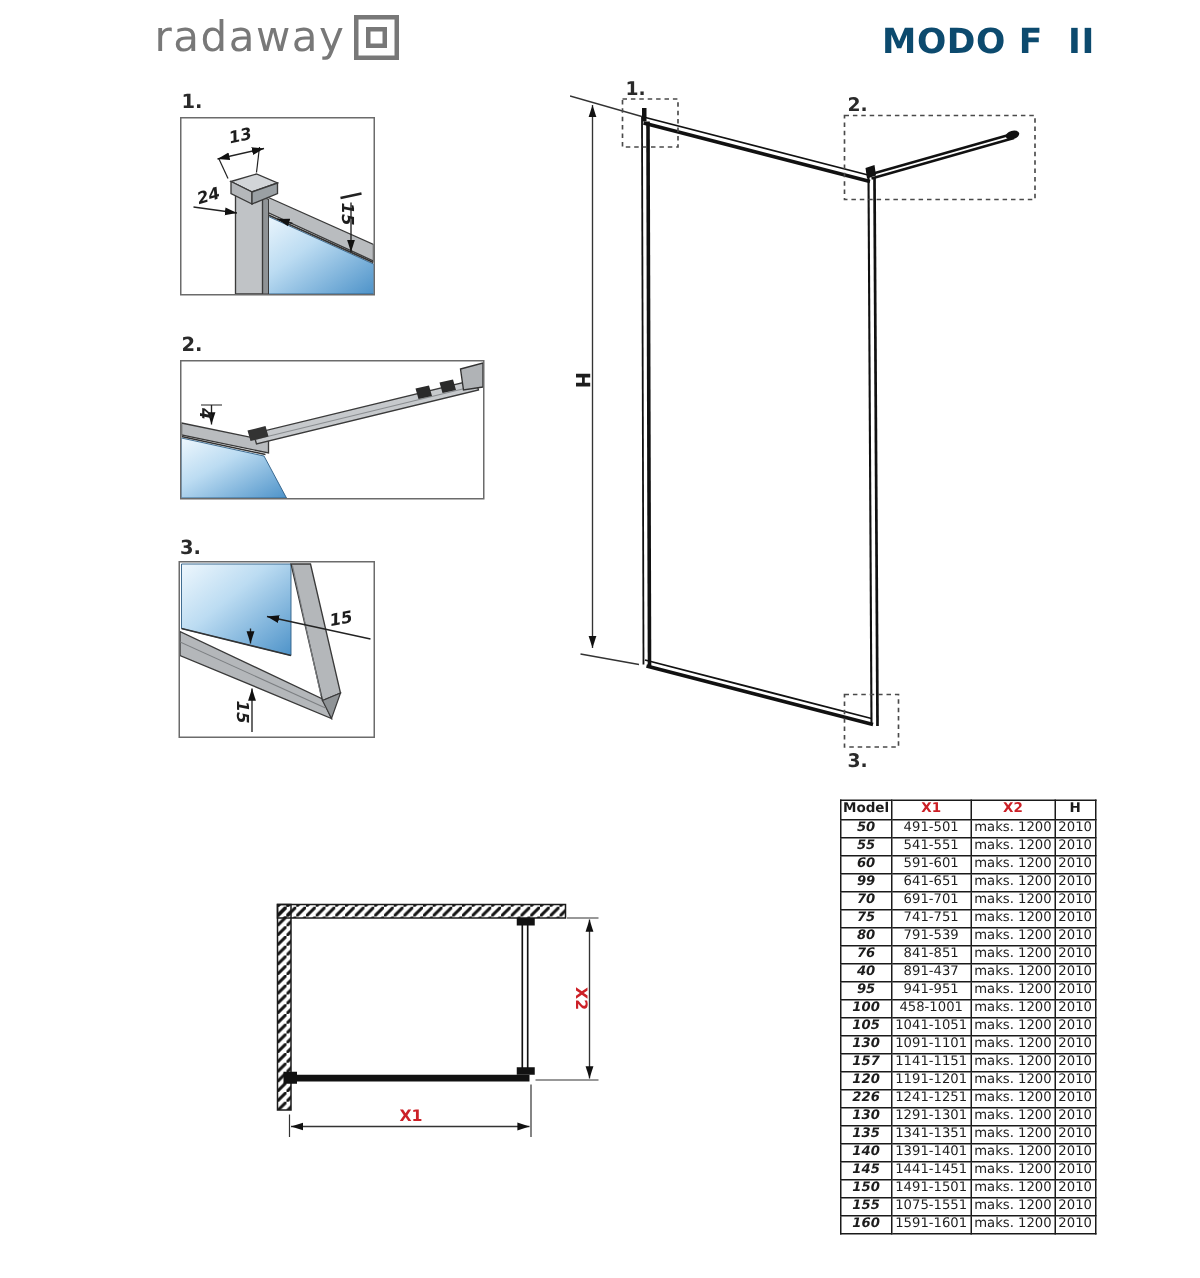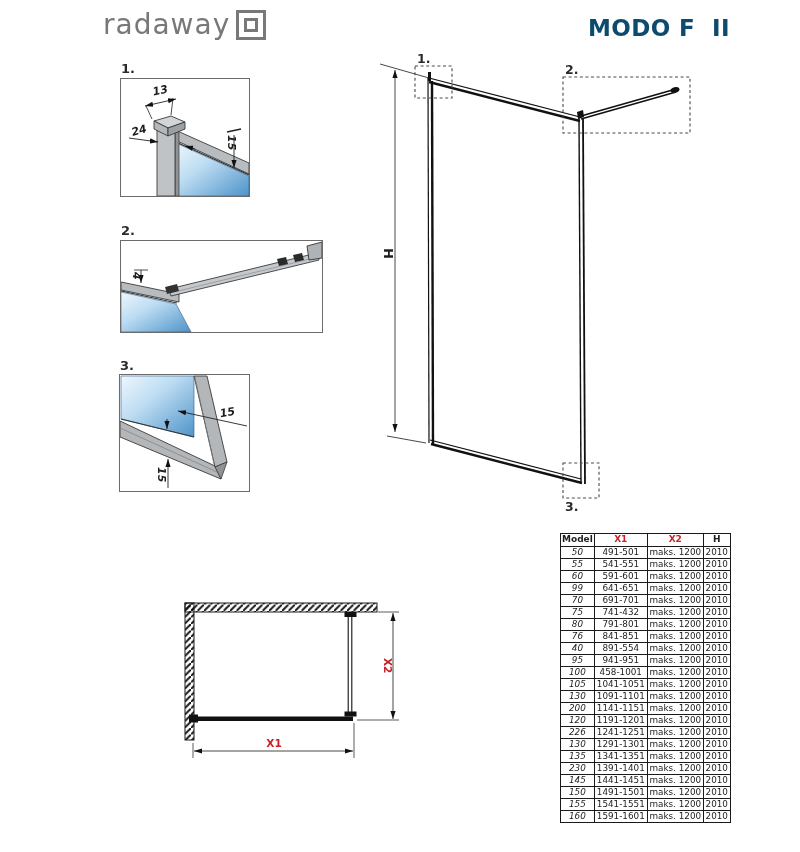--- a/index.html
+++ b/index.html
@@ -25,21 +25,21 @@
   .dimred{font-size:10.5px;font-weight:700;fill:#cc2027;}
   .callout{font-size:12.5px;font-weight:600;fill:#2a2a2a;}
 
   
   .spec-table{position:absolute;left:512px;top:533px;border-collapse:collapse;
               border:1.5px solid #111;font-size:8.8px;table-layout:fixed;margin-left:48px;}
   .spec-table th,.spec-table td{border:1px solid #1a1a1a;text-align:center;
               padding:0 1px;height:11px;line-height:1;overflow:hidden;white-space:nowrap;}
   .spec-table th{font-weight:700;font-size:9px;height:11.5px;}
   .spec-table th:nth-child(2),.spec-table th:nth-child(3){color:#cc2027;}
-  .spec-table td:first-child{font-weight:400;font-style:italic;}
+  .spec-table td:first-child{font-weight:700;font-style:italic;}
   .c-model{width:33px;} .c-x1{width:53px;} .c-x2{width:56px;} .c-h{width:27px;}
 </style>
 </head>
 <body>
 
 <svg width="0" height="0" style="position:absolute">
   <defs>
     <marker id="ah" viewBox="0 0 10 7" refX="9" refY="3.5" markerWidth="9" markerHeight="7" markerUnits="userSpaceOnUse" orient="auto-start-reverse">
       <path d="M0,0.6 L9,3.5 L0,6.4 Z" fill="#111"></path>
     </marker>
@@ -223,39 +223,39 @@
         <td>2010</td>
       </tr>
       <tr>
         <td>70</td>
         <td>691-701</td>
         <td>maks. 1200</td>
         <td>2010</td>
       </tr>
       <tr>
         <td>75</td>
-        <td>741-432</td>
+        <td>741-751</td>
         <td>maks. 1200</td>
         <td>2010</td>
       </tr>
       <tr>
         <td>80</td>
-        <td>791-801</td>
+        <td>791-539</td>
         <td>maks. 1200</td>
         <td>2010</td>
       </tr>
       <tr>
         <td>76</td>
         <td>841-851</td>
         <td>maks. 1200</td>
         <td>2010</td>
       </tr>
       <tr>
         <td>40</td>
-        <td>891-554</td>
+        <td>891-437</td>
         <td>maks. 1200</td>
         <td>2010</td>
       </tr>
       <tr>
         <td>95</td>
         <td>941-951</td>
         <td>maks. 1200</td>
         <td>2010</td>
       </tr>
       <tr>
@@ -270,21 +270,21 @@
         <td>maks. 1200</td>
         <td>2010</td>
       </tr>
       <tr>
         <td>130</td>
         <td>1091-1101</td>
         <td>maks. 1200</td>
         <td>2010</td>
       </tr>
       <tr>
-        <td>200</td>
+        <td>157</td>
         <td>1141-1151</td>
         <td>maks. 1200</td>
         <td>2010</td>
       </tr>
       <tr>
         <td>120</td>
         <td>1191-1201</td>
         <td>maks. 1200</td>
         <td>2010</td>
       </tr>
@@ -300,40 +300,40 @@
         <td>maks. 1200</td>
         <td>2010</td>
       </tr>
       <tr>
         <td>135</td>
         <td>1341-1351</td>
         <td>maks. 1200</td>
         <td>2010</td>
       </tr>
       <tr>
-        <td>230</td>
+        <td>140</td>
         <td>1391-1401</td>
         <td>maks. 1200</td>
         <td>2010</td>
       </tr>
       <tr>
         <td>145</td>
         <td>1441-1451</td>
         <td>maks. 1200</td>
         <td>2010</td>
       </tr>
       <tr>
         <td>150</td>
         <td>1491-1501</td>
         <td>maks. 1200</td>
         <td>2010</td>
       </tr>
       <tr>
         <td>155</td>
-        <td>1541-1551</td>
+        <td>1075-1551</td>
         <td>maks. 1200</td>
         <td>2010</td>
       </tr>
       <tr>
         <td>160</td>
         <td>1591-1601</td>
         <td>maks. 1200</td>
         <td>2010</td>
       </tr>
     </tbody>

